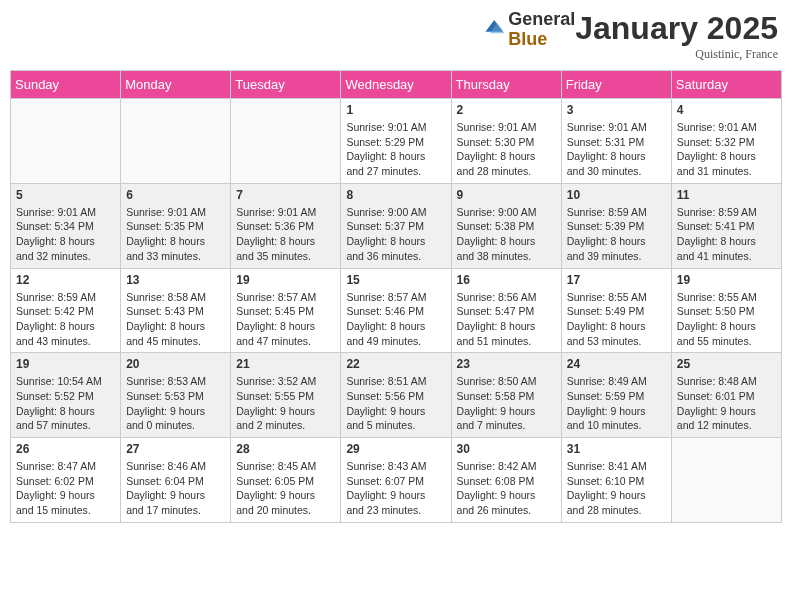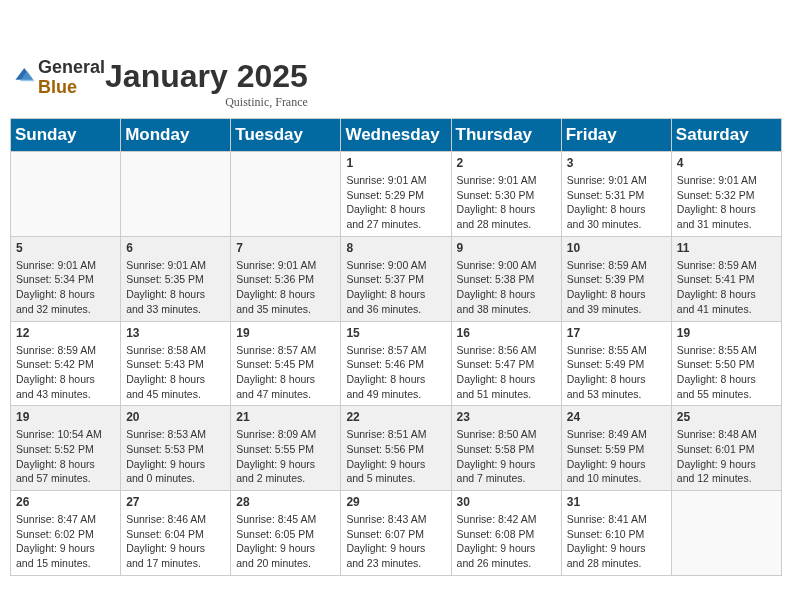--- a/index.html
+++ b/index.html
@@ -5,25 +5,24 @@
     * { box-sizing: border-box; margin: 0; padding: 0; }
     body {
       font-family: Arial, sans-serif;
       background: #fff;
       width: 792px;
       min-height: 612px;
       padding: 10px;
     }
     .header {
       display: flex;
-      justify-content: flex-start;
+      justify-content: flex-end;
       align-items: flex-start;
       margin-bottom: 8px;
       padding: 0 4px;
-      margin-top: 48px;
     }
     .logo {
       display: flex;
       align-items: center;
       gap: 2px;
     }
     .logo-text {
       font-size: 18px;
       font-weight: bold;
       line-height: 1.1;
@@ -46,24 +45,24 @@
       font-size: 12px;
       color: #555;
       font-family: Liberation Serif, serif;
     }
     .calendar {
       width: 100%;
       border-collapse: collapse;
       border: 1px solid #ccc;
     }
     .calendar th {
-      background-color: #0369a1;
+      background-color: #ec4899;
       color: #fff;
-      font-size: 17px;
-      font-weight: bold;
+      font-size: 13px;
+      font-weight: normal;
       padding: 6px 4px;
       text-align: left;
       border: 1px solid #ccc;
     }
     .calendar td {
       border: 1px solid #ccc;
       vertical-align: top;
       padding: 4px 5px;
       font-size: 11px;
       color: #333;
@@ -248,21 +247,21 @@
 Daylight: 8 hours and 57 minutes.</div>
         </td>
         <td>
           <span class="day-number">20</span>
           <div class="day-info">Sunrise: 8:53 AM
 Sunset: 5:53 PM
 Daylight: 9 hours and 0 minutes.</div>
         </td>
         <td>
           <span class="day-number">21</span>
-          <div class="day-info">Sunrise: 8:09 AM
+          <div class="day-info">Sunrise: 3:52 AM
 Sunset: 5:55 PM
 Daylight: 9 hours and 2 minutes.</div>
         </td>
         <td>
           <span class="day-number">22</span>
           <div class="day-info">Sunrise: 8:51 AM
 Sunset: 5:56 PM
 Daylight: 9 hours and 5 minutes.</div>
         </td>
         <td>

